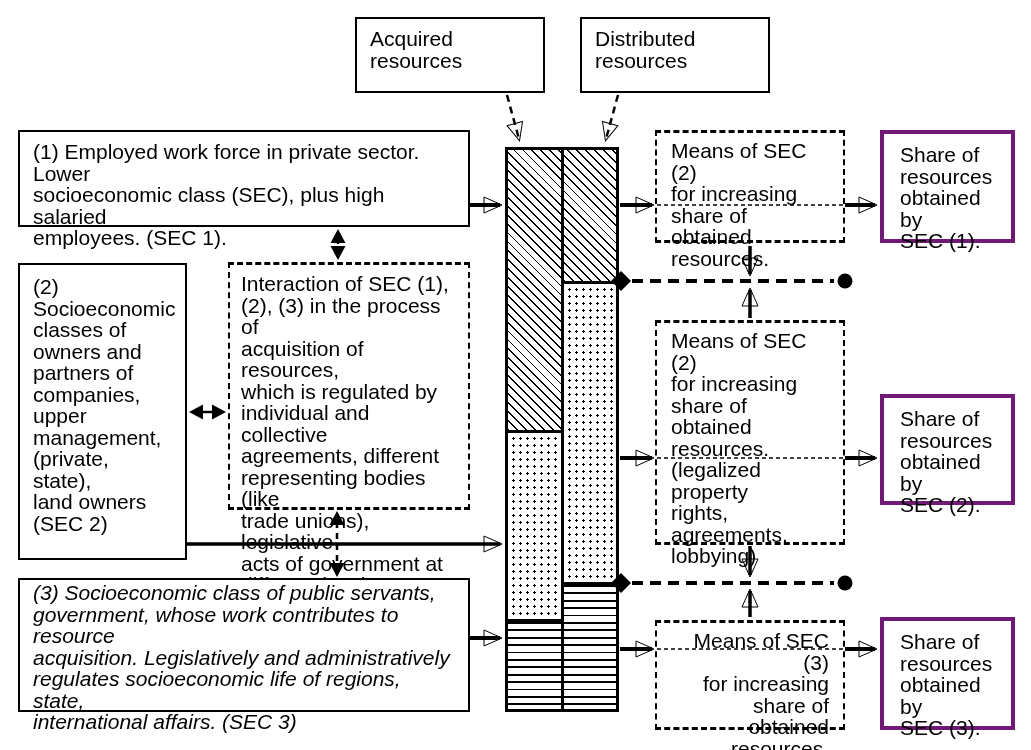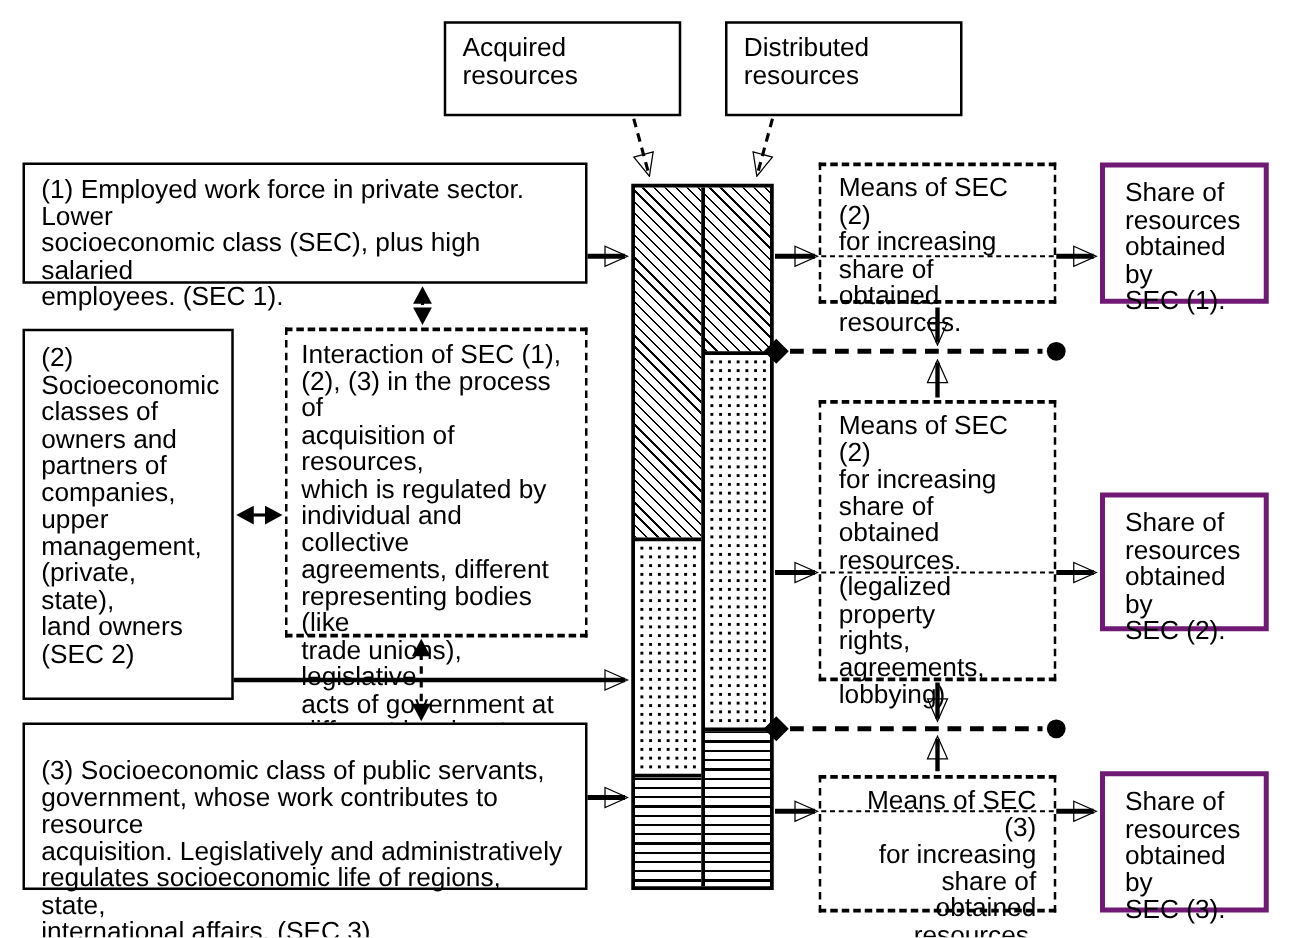--- a/index.html
+++ b/index.html
@@ -14,21 +14,21 @@
   }
   .solid2{border:2px solid #000;}
   .solid3{border:4px solid #701a75;}
   .dashedbox{border:2px dashed #000;border-top-width:3px;border-bottom-width:3px;background:transparent;}
   
   #box-acquired   {left:355px;top:17px;width:190px;height:76px;padding:9px 13px;}
   #box-distributed{left:580px;top:17px;width:190px;height:76px;padding:9px 13px;}
   #box-sec1       {left:18px;top:130px;width:452px;height:97px;padding:9px 13px;}
   #box-sec2       {left:18px;top:263px;width:169px;height:297px;padding:11px 13px;}
   #box-interaction{left:228px;top:262px;width:242px;height:248px;padding:8px 11px;}
-  #box-sec3       {left:18px;top:578px;width:452px;height:134px;padding:26px 13px;}
+  #box-sec3       {left:18px;top:578px;width:452px;height:134px;padding:2px 13px;font-style:italic;}
   #box-means1     {left:655px;top:130px;width:190px;height:113px;padding:7px 14px;}
   #box-means2     {left:655px;top:320px;width:190px;height:225px;padding:7px 14px;}
   #box-means3     {left:655px;top:620px;width:190px;height:110px;padding:7px 14px;text-align:right;}
   #box-share1     {left:880px;top:130px;width:135px;height:113px;padding:10px 16px;}
   #box-share2     {left:880px;top:394px;width:135px;height:111px;padding:10px 16px;}
   #box-share3     {left:880px;top:617px;width:135px;height:113px;padding:10px 16px;}
   
   #column{
     position:absolute;left:505px;top:147px;width:114px;height:565px;
     box-sizing:border-box;border:3px solid #000;display:flex;z-index:1;background:#fff;

